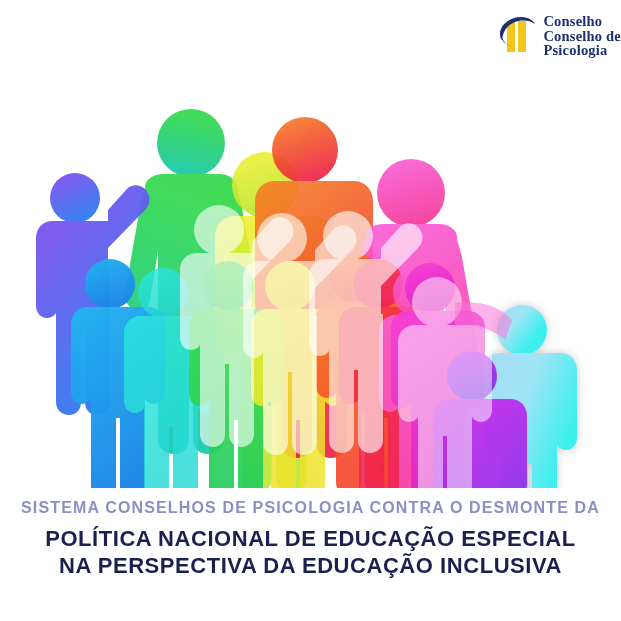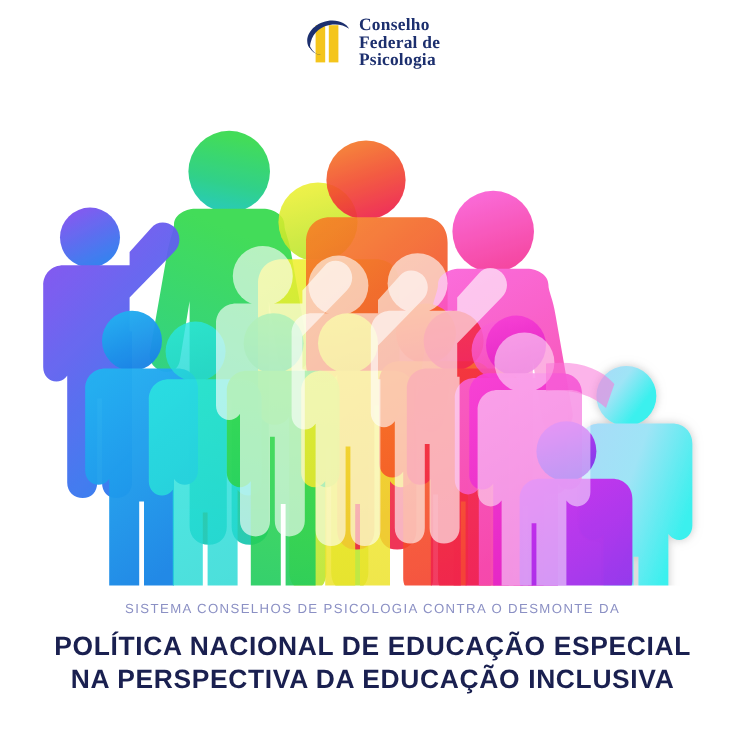--- a/index.html
+++ b/index.html
@@ -8,21 +8,21 @@
     background:#ffffff;
     font-family:"Liberation Sans", sans-serif;
     overflow:hidden;
     position:relative;
   }
   .poster{position:absolute;inset:0;background:#fff;}
 
   
   .logo-block{
     position:absolute;left:0;right:0;top:14px;
-    display:flex;justify-content:center;align-items:center;gap:7px;
+    display:flex;justify-content:flex-end;align-items:center;gap:7px;
   }
   .logo-mark{position:relative;width:38px;height:44px;flex:0 0 auto;}
   .logo-mark svg{display:block;width:38px;height:44px;}
   .logo-words{
     font-family:"Liberation Serif", serif;
     font-weight:700;
     color:#1c2f6e;
     font-size:14.5px;
     line-height:14.5px;
     letter-spacing:0.2px;
@@ -35,22 +35,22 @@
     position:absolute;left:0;top:88px;width:621px;height:400px;
   }
   .art-wrap svg{display:block;width:621px;height:400px;}
 
   
   .caption-block{
     position:absolute;left:0;right:0;top:500px;text-align:center;
   }
   .eyebrow{
     color:#8b90c4;
-    font-size:11px;
-    font-weight:400;
+    font-size:16px;
+    font-weight:700;
     letter-spacing:1.15px;
     line-height:16px;
     white-space:nowrap;
   }
   .headline{
     color:#1a2050;
     font-weight:700;
     font-size:22px;
     letter-spacing:0.55px;
     line-height:27px;
@@ -68,21 +68,21 @@
     <div class="logo-mark">
       <svg viewBox="0 0 38 44" xmlns="http://www.w3.org/2000/svg">
         <rect x="9" y="7" width="8" height="31" fill="#F4C51C"></rect>
         <rect x="20" y="7" width="8" height="31" fill="#F4C51C"></rect>
         <path d="M2 20 C2 11, 12 3, 23 3 C30 3, 35 6, 37 10 C33 7, 28 6, 23 6.5 C14 7.5, 7 13, 5 21 C4.4 23, 4.2 25, 4.6 26.5 C3 25.5, 2 23, 2 20 Z" fill="#1C2F6E"></path>
         <path d="M3 23 C5 30, 12 33, 17 31 C12 32.6, 7.5 30.5, 5.4 26.4 C4.6 25, 4 24, 3 23 Z" fill="#1C2F6E"></path>
       </svg>
     </div>
     <div class="logo-words">
       <div>Conselho</div>
-      <div>Federal de</div>
+      <div>Conselho de</div>
       <div>Psicologia</div>
     </div>
   </div>
 
   <div class="art-wrap">
     <svg viewBox="0 0 621 400" xmlns="http://www.w3.org/2000/svg">
       <defs>
 
         <linearGradient id="gPurple" x1="0" y1="0" x2="0.5" y2="1">
           <stop offset="0" stop-color="#8A4BF0"></stop>

